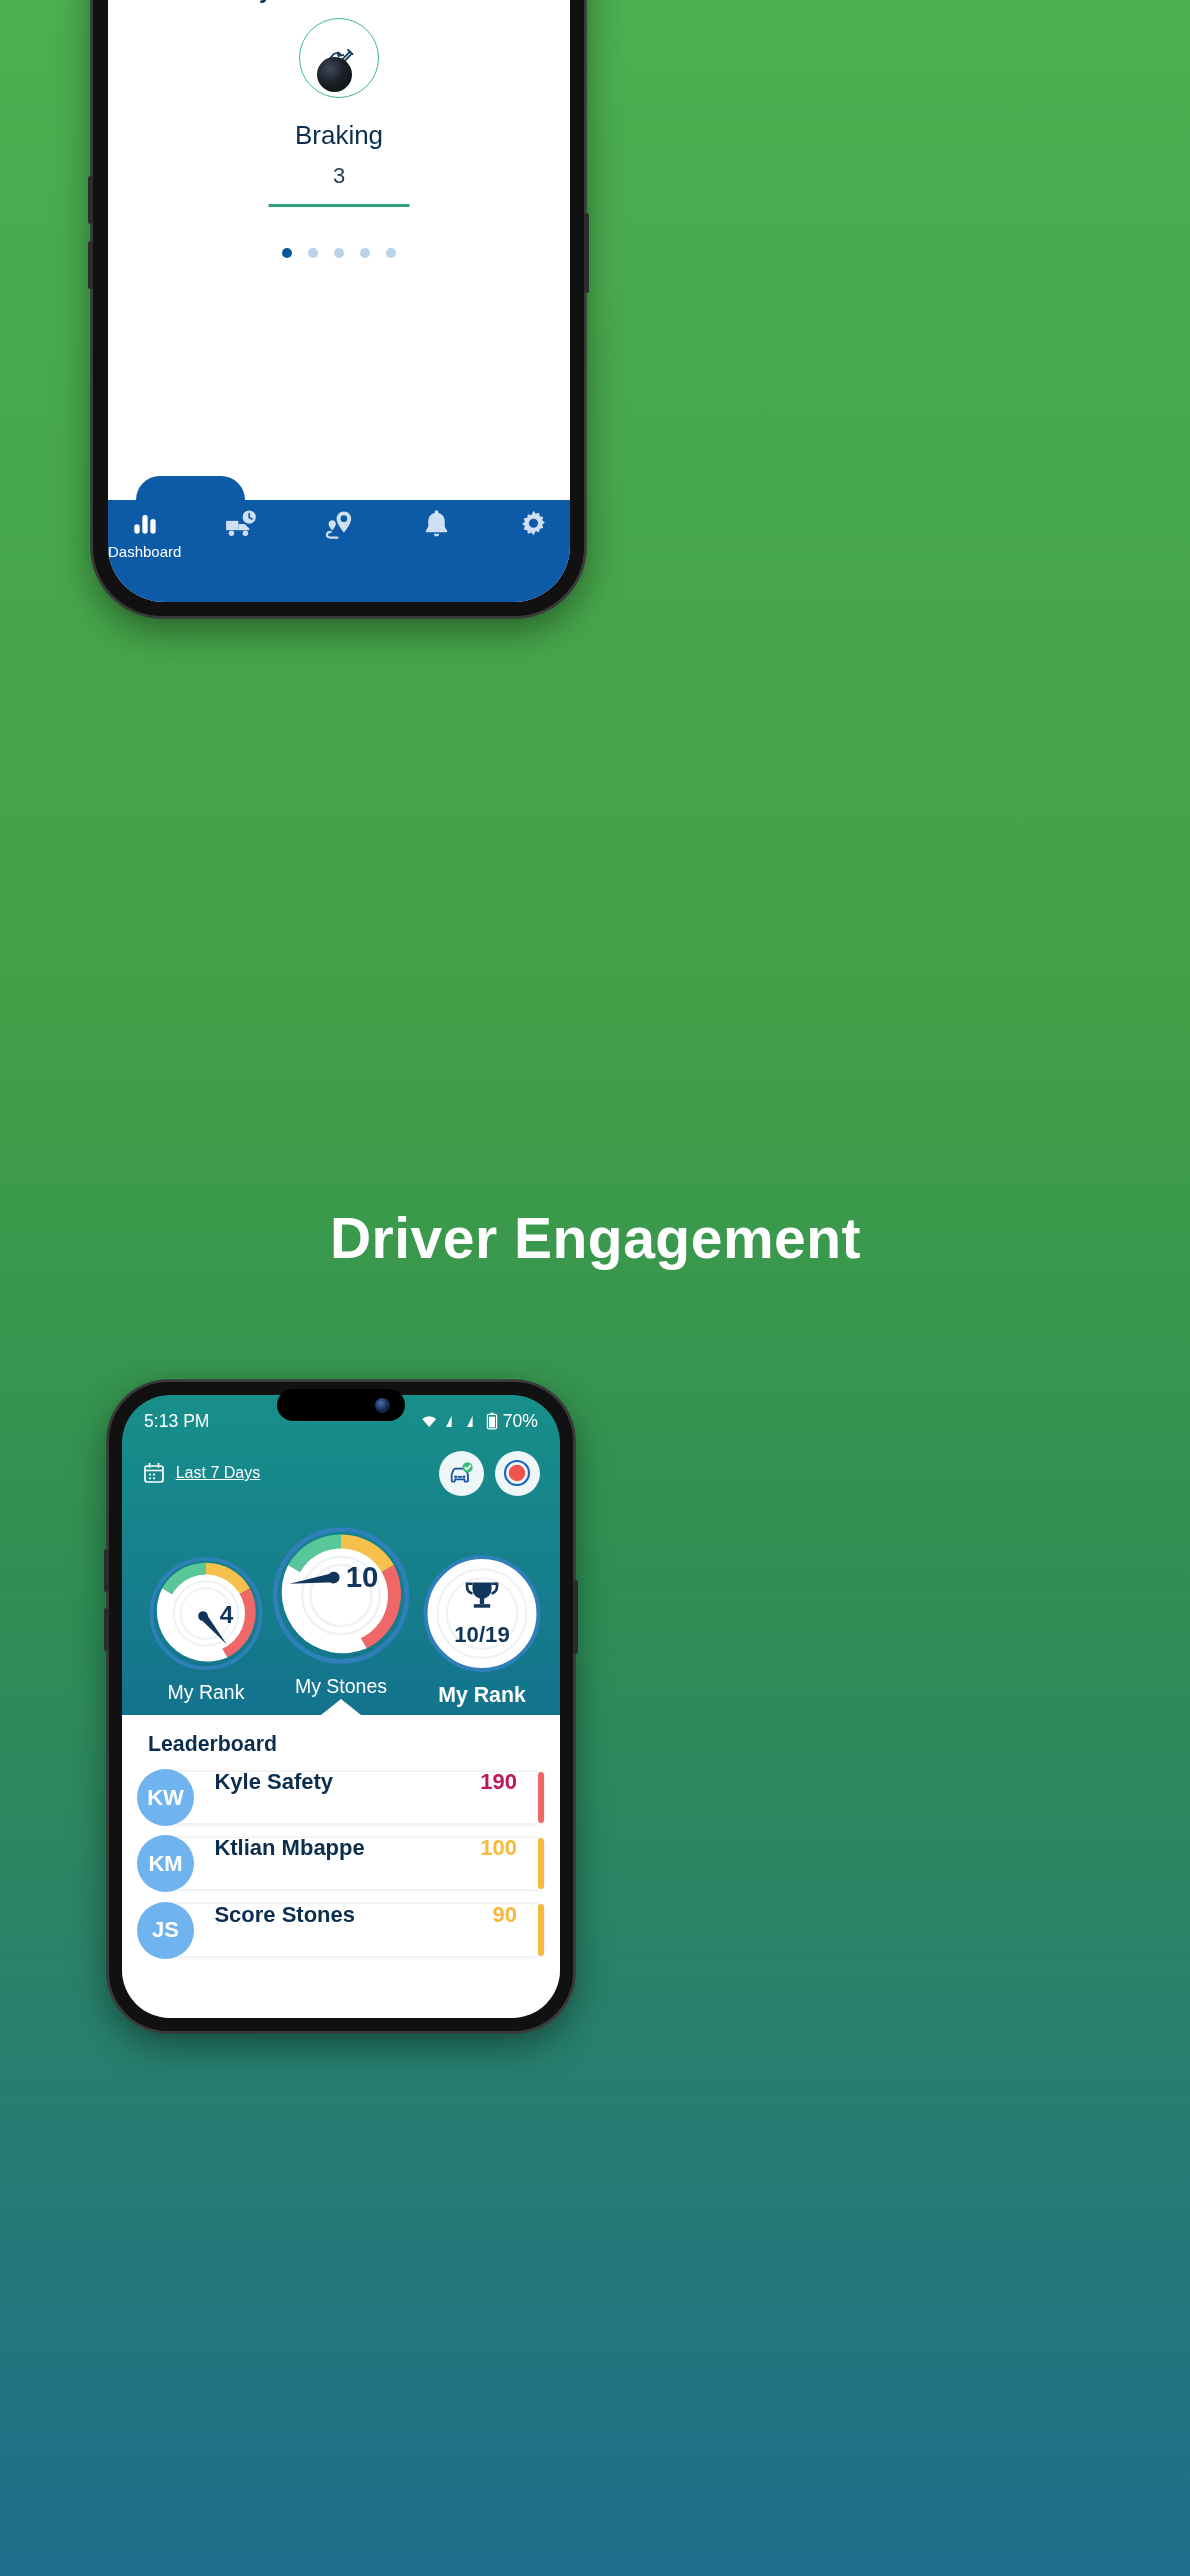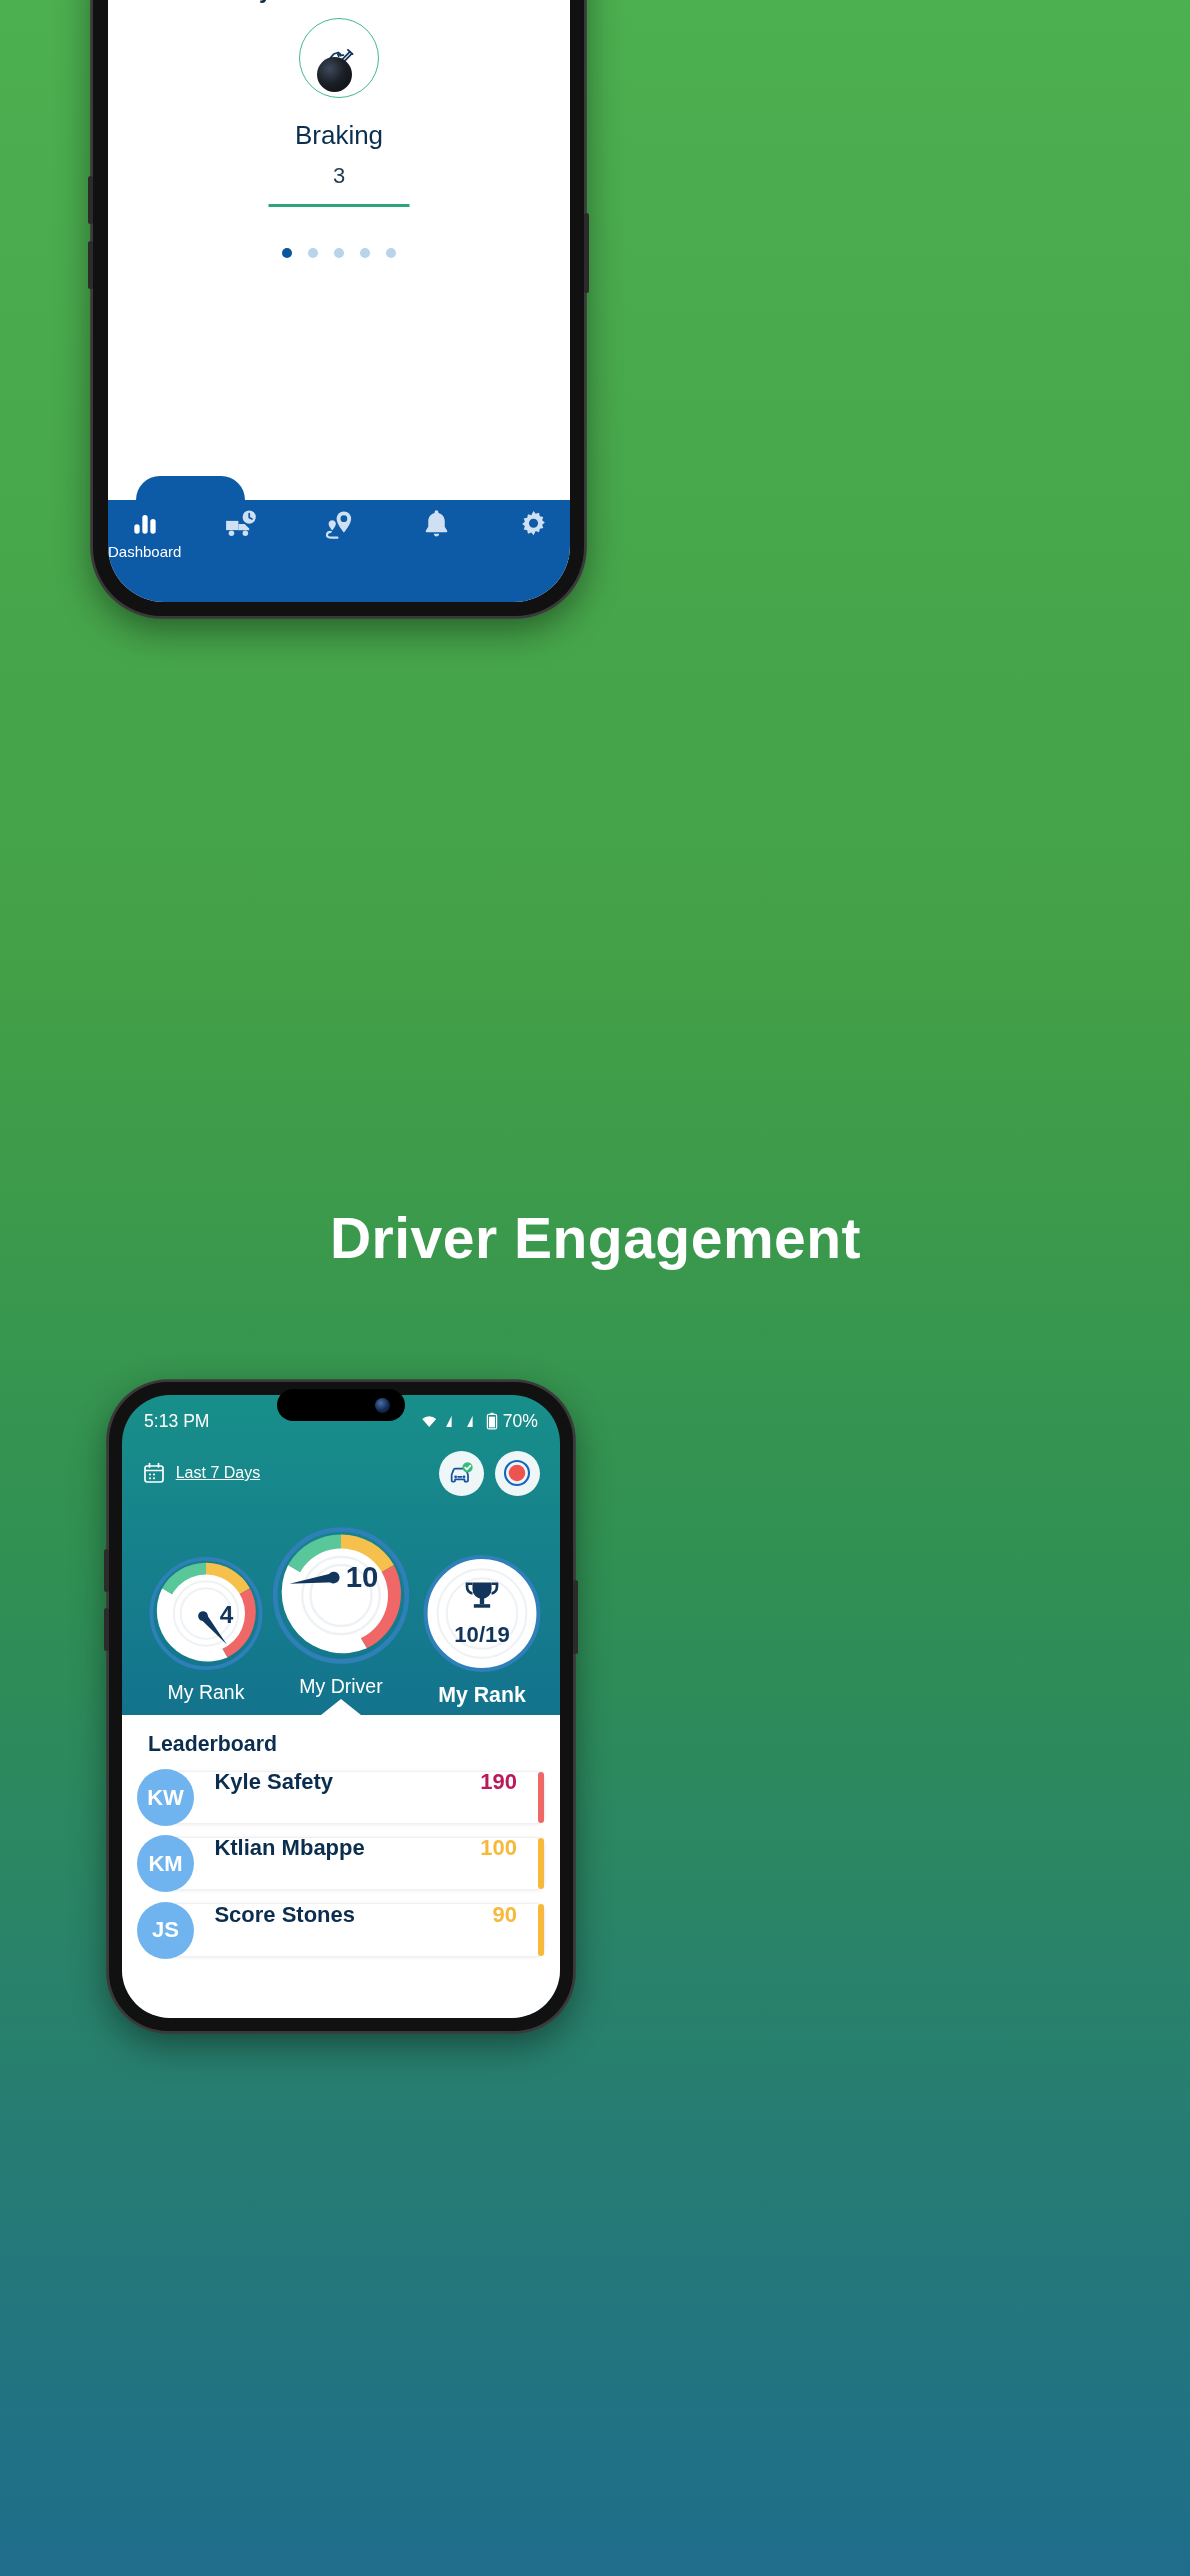--- a/index.html
+++ b/index.html
@@ -273,21 +273,21 @@
           <path d="M15 34 A52 52 0 0 1 60 8 L60 28 A32 32 0 0 0 32 44 Z" fill="#5ac79a"></path>
           <circle cx="60" cy="60" r="40" fill="#fff"></circle>
           <circle cx="60" cy="60" r="33" fill="none" stroke="#eef2f5" stroke-width="2"></circle>
           <circle cx="60" cy="60" r="26" fill="none" stroke="#eef2f5" stroke-width="2"></circle>
           <g transform="rotate(-8 60 60)">
             <path d="M56 48 L18 44 L56 40 Z" fill="#12355b"></path>
             <circle cx="56" cy="44" r="5" fill="#12355b"></circle>
           </g>
           <text x="64" y="53" font-family="Liberation Sans, sans-serif" font-size="25" font-weight="bold" fill="#12355b">10</text>
         </svg>
-        <div class="gauge-lbl">My Driver</div>
+        <div class="gauge-lbl">My Stones</div>
       </div>
 
       <div class="gauge-item" style="left:295px; top:37px; width:130px;">
         <svg width="130" height="121" viewBox="0 0 120 120">
           <circle cx="60" cy="60" r="56" fill="#fff" stroke="#2f7fb9" stroke-width="4"></circle>
           <circle cx="60" cy="60" r="44" fill="none" stroke="#eef2f5" stroke-width="2"></circle>
           <circle cx="60" cy="60" r="35" fill="none" stroke="#eef2f5" stroke-width="2"></circle>
           <g transform="translate(60,44) scale(1.35)">
             <path d="M-7 -11h14v5a7 7 0 0 1-14 0z" fill="#12355b"></path>
             <path d="M-7 -10h-4v2c0 3 2 5 4 5" fill="none" stroke="#12355b" stroke-width="2"></path>

